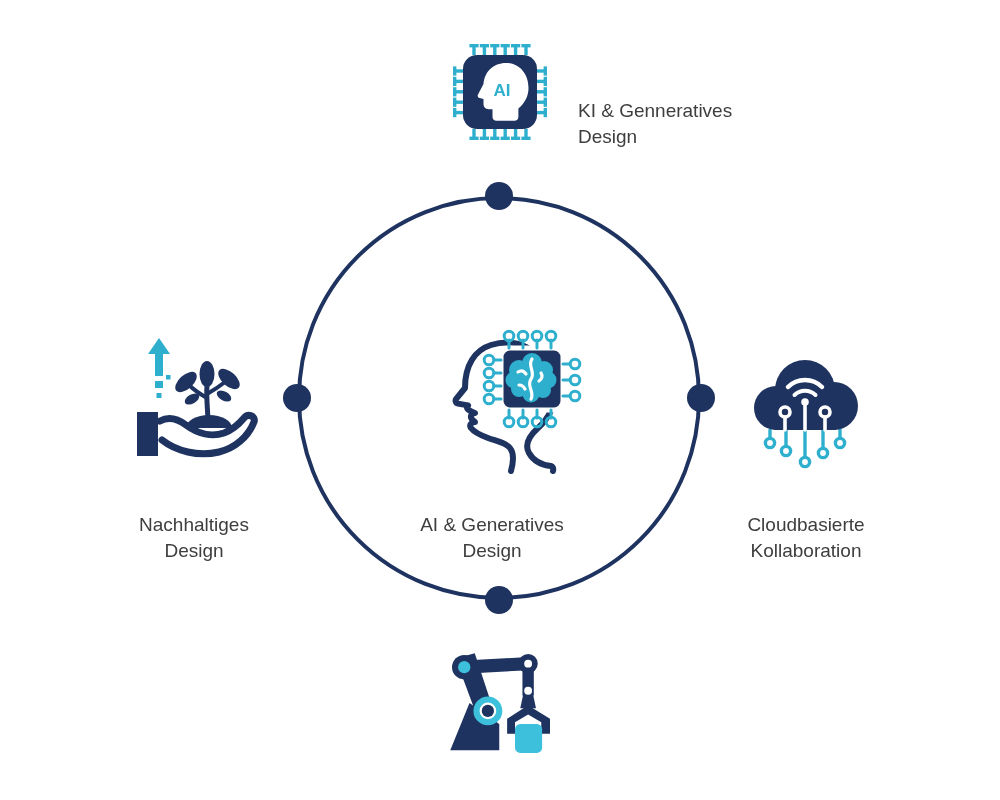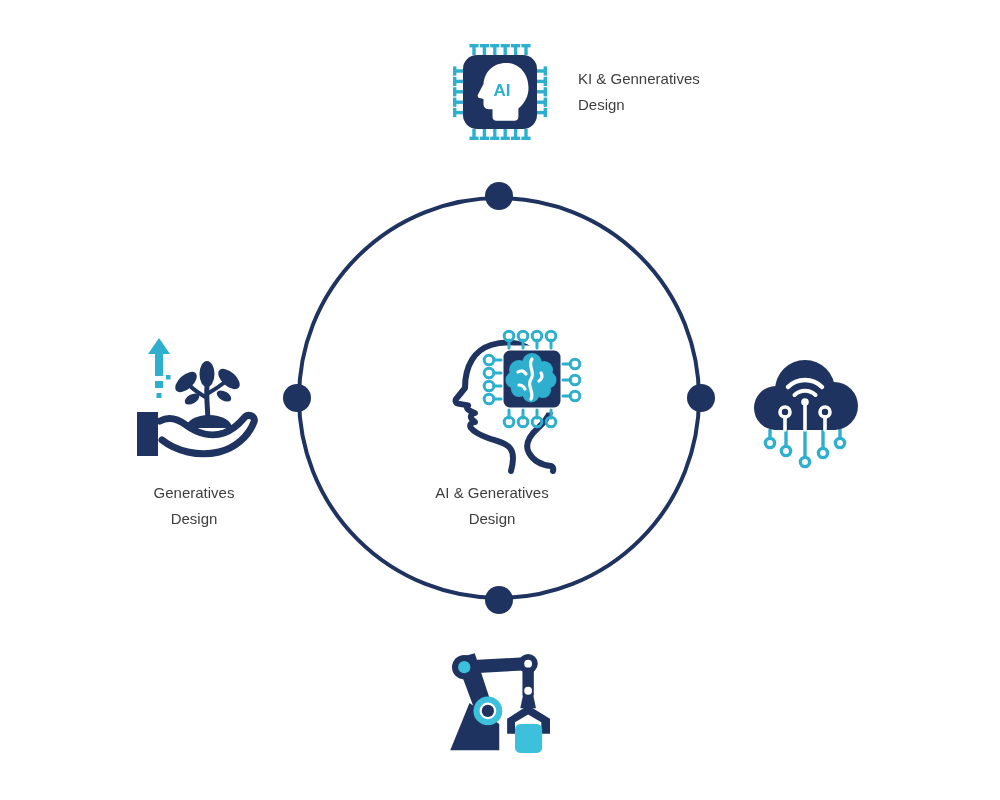--- a/index.html
+++ b/index.html
@@ -7,21 +7,21 @@
   }
   html,body{margin:0;padding:0;background:var(--bg);}
   #canvas{position:relative;width:1000px;height:800px;background:var(--bg);overflow:hidden;
           font-family:"Liberation Sans",sans-serif;}
   .abs{position:absolute;}
   
   .ring{left:297px;top:196px;width:404px;height:404px;border:4px solid var(--navy);
         border-radius:50%;box-sizing:border-box;}
   .dot{width:28px;height:28px;border-radius:50%;background:var(--navy);}
   
-  .label{color:var(--text);font-size:15px;line-height:26px;white-space:pre-line;}
+  .label{color:var(--text);font-size:19px;line-height:26px;white-space:pre-line;margin-top:32px;}
   .center-text{text-align:center;}
   
   .f-navy{fill:var(--navy);} .f-teal{fill:var(--teal);} .f-teal-l{fill:var(--teal-light);}
   .f-white{fill:#ffffff;} .f-none{fill:none;}
   .s-navy{stroke:var(--navy);} .s-teal{stroke:var(--teal);} .s-white{stroke:#ffffff;}
   .rnd{stroke-linecap:round;stroke-linejoin:round;}
   .ai-text{font-family:"Liberation Sans",sans-serif;font-weight:700;font-size:17px;}
 </style>
 </head>
 <body>
@@ -149,21 +149,21 @@
         <ellipse cx="54" cy="46" rx="13" ry="7" transform="rotate(-42 54 46)"></ellipse>
         <ellipse cx="97" cy="43" rx="13" ry="7" transform="rotate(42 97 43)"></ellipse>
         <ellipse cx="60" cy="63" rx="8" ry="4.5" transform="rotate(-30 60 63)"></ellipse>
         <ellipse cx="92" cy="60" rx="8" ry="4.5" transform="rotate(30 92 60)"></ellipse>
         <path d="M54,92 a23,13 0 0 1 46,0 z"></path>
         <rect x="5" y="76" width="21" height="44"></rect>
       </g>
       <path class="f-none s-navy rnd" stroke-width="7" d="M28,85 C37,80 46,83 54,89 C66,98 80,101 92,97 C100,94 107,88 112,82 C116,77 124,80 122,86 C116,101 103,112 87,116 C66,121 44,115 30,104"></path>
     </svg>
   </div>
-  <div class="abs label center-text" style="left:114px;top:480px;width:160px;">Generatives
+  <div class="abs label center-text" style="left:114px;top:480px;width:160px;">Nachhaltiges
 Design</div>
 
   <div class="abs" style="left:748px;top:346px;width:114px;height:124px;">
     <svg width="114" height="124" viewBox="0 0 114 124">
       <g class="s-teal rnd f-none" stroke-width="3.4">
         <path d="M22,84 V92.4"></path>
           <circle cx="22" cy="97" r="4.6"></circle>
         <path d="M38,84 V100.4"></path>
           <circle cx="38" cy="105" r="4.6"></circle>
         <path d="M57,84 V111.4"></path>
@@ -186,20 +186,22 @@
       <circle cx="57" cy="56" r="3.8" class="f-white"></circle>
       <g class="f-none s-white rnd" stroke-width="3.6">
         <path d="M57,60 V84"></path>
         <circle cx="37" cy="66" r="5"></circle>
           <path d="M37,71 V84"></path>
         <circle cx="77" cy="66" r="5"></circle>
           <path d="M77,71 V84"></path>
       </g>
     </svg>
   </div>
+  <div class="abs label center-text" style="left:726px;top:480px;width:160px;">Cloudbasierte
+Kollaboration</div>
 
   <div class="abs" style="left:438px;top:640px;width:140px;height:140px;">
     <svg width="140" height="140" viewBox="0 0 160 160">
       <polygon class="f-navy" points="20,21 42,15 66,88 48,96"></polygon>
       <polygon class="f-navy" points="14,126 70,126 70,96 36,72"></polygon>
       <circle cx="57" cy="81" r="16.5" class="f-teal-l"></circle>
       <circle cx="57" cy="81" r="9.5" class="f-white"></circle>
       <circle cx="57" cy="81" r="7" class="f-navy"></circle>
       <path class="f-none s-navy rnd" stroke-width="15" d="M30,31 L103,27"></path>
       <circle cx="30" cy="31" r="14" class="f-navy"></circle>

